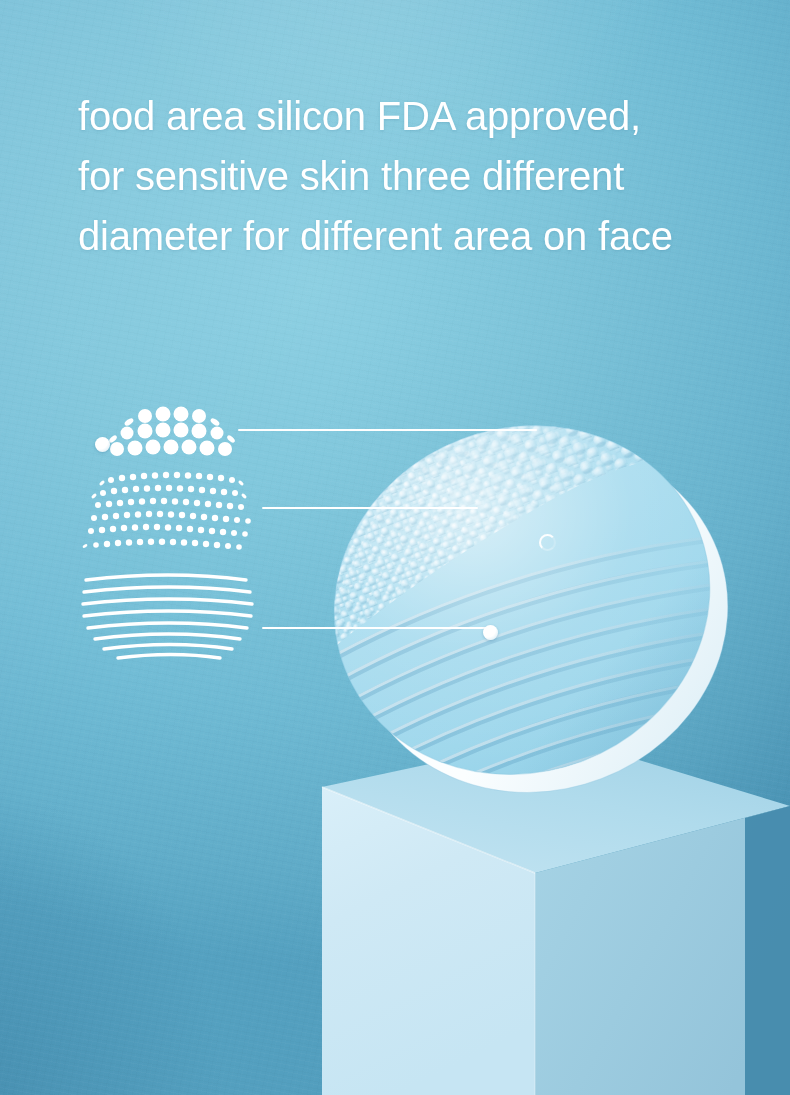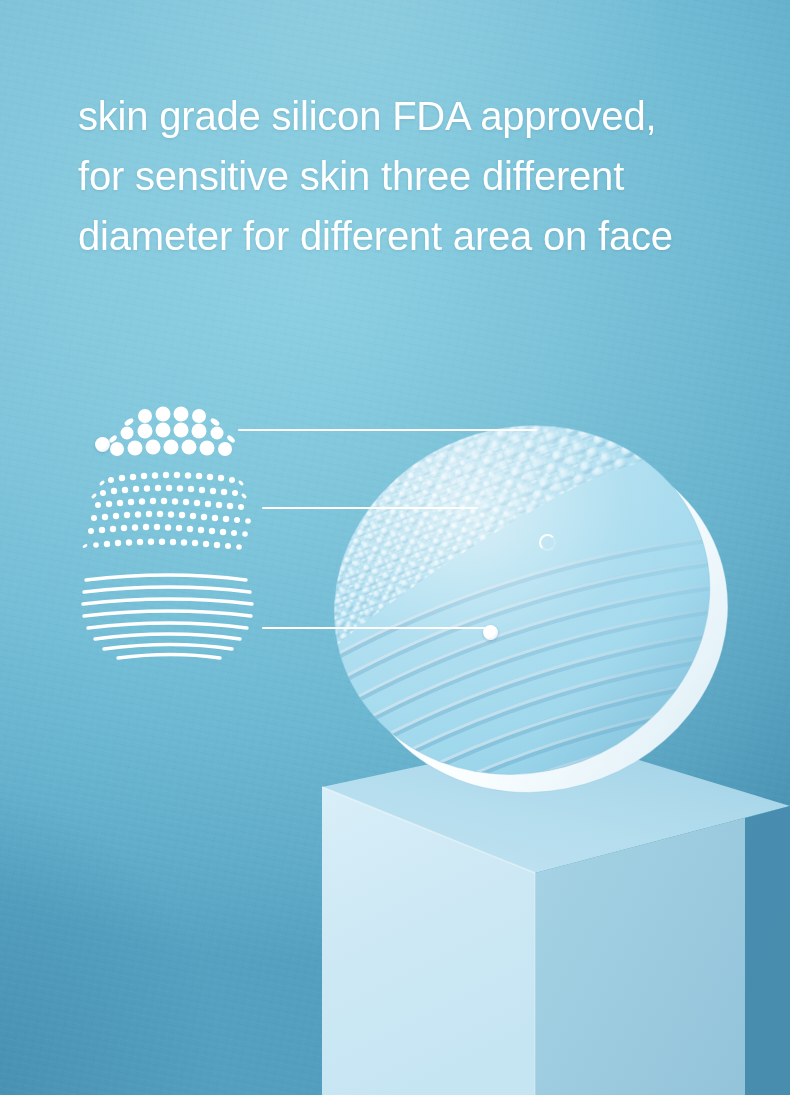--- a/index.html
+++ b/index.html
@@ -311,21 +311,21 @@
         <rect x="300" y="400" width="460" height="420" fill="url(#nubPat)" mask="url(#nubMask)"></rect>
       </g>
 
       <rect x="300" y="400" width="470" height="420" fill="url(#faceSheen)"></rect>
       <rect x="300" y="400" width="470" height="420" fill="url(#faceEdgeShade)"></rect>
     </g>
 
     <ellipse cx="522" cy="600" rx="190" ry="172" transform="rotate(-21 522 600)" fill="none" stroke="rgba(140,200,225,0.40)" stroke-width="1.2"></ellipse>
   </svg>
 
-  <div class="headline">skin grade silicon FDA approved,
+  <div class="headline">food area silicon FDA approved,
 for sensitive skin three different
 diameter for different area on face</div>
 
   <div class="callouts">
 
     <svg style="position:absolute;left:100px;top:404px;width:140px;height:56px" viewBox="0 0 140 56">
       <g fill="#ffffff">
         <circle cx="45" cy="12" r="7"></circle>
           <circle cx="63" cy="10" r="7.5"></circle>
         <circle cx="81" cy="10" r="7.5"></circle>

